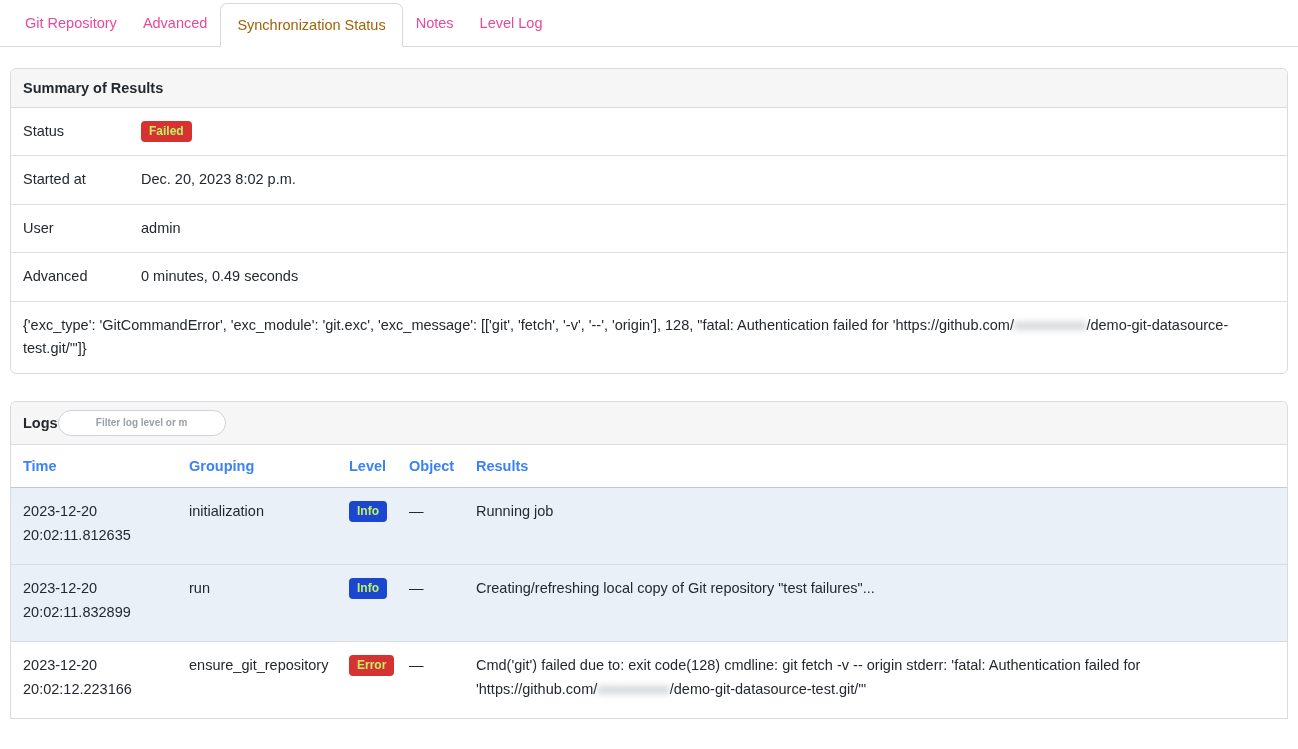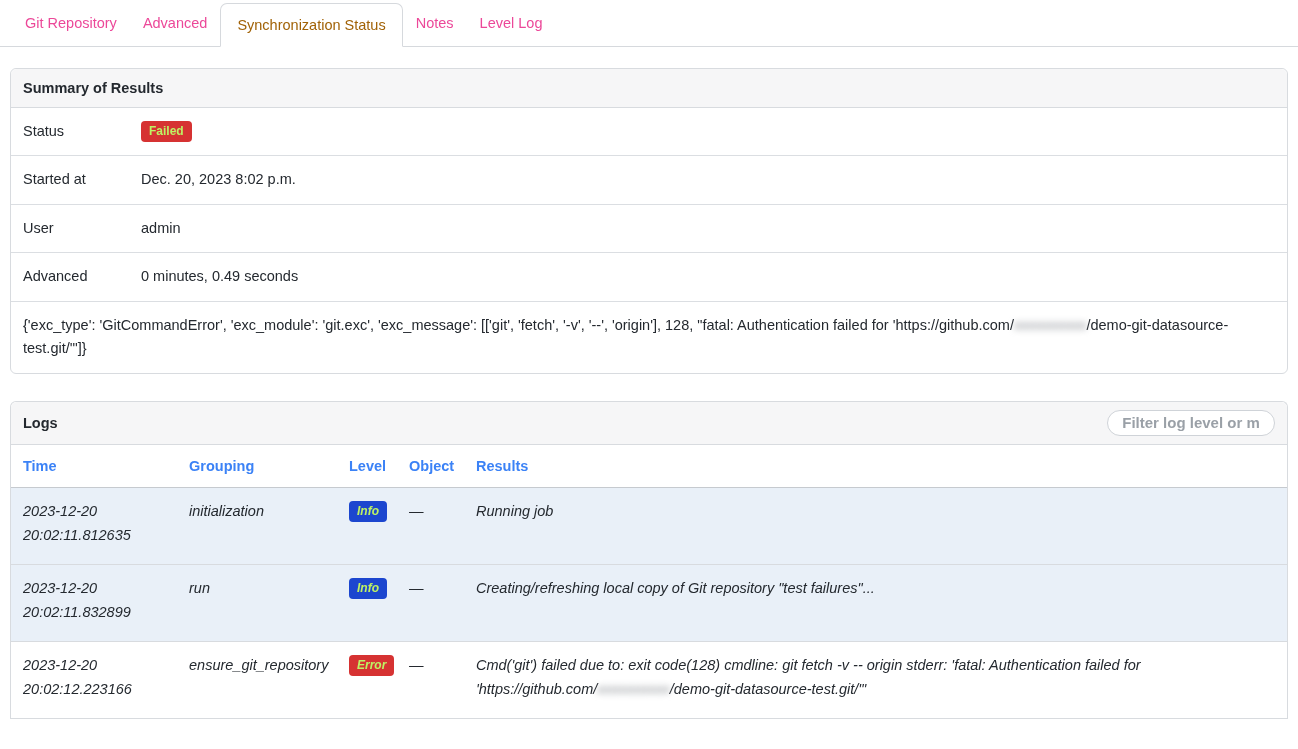--- a/index.html
+++ b/index.html
@@ -51,21 +51,21 @@
   .card-summary { margin-top: 21px; }
   .card-logs { margin-top: 27px; border-bottom: none; border-radius: 6px 6px 0 0; }
   .card-header {
     background: #f6f6f7;
     border-bottom: 1px solid #d8dbdf;
     border-radius: 6px 6px 0 0;
     padding: 11px 12px;
     font-weight: bold;
   }
   .card-header.flex {
-    display: flex; align-items: center; justify-content: space-between;
+    display: flex; align-items: center; 
     padding: 8px 12px;
   }
 
   
   .srow {
     display: flex;
     padding: 12px;
     border-bottom: 1px solid #dbdee2;
     line-height: 1.62;
   }
@@ -89,21 +89,21 @@
 
   
   .filter-input {
     width: 168px;
     height: 26px;
     border: 1px solid #cfd3d8;
     border-radius: 14px;
     outline: none;
     text-align: center;
     font-family: "Liberation Sans", sans-serif;
-    font-size: 15px;
+    font-size: 10px;
     font-weight: bold;
     color: #6b7077;
     background: #fff;
     padding: 0 10px;
   }
   .filter-input::placeholder { color: #9aa0a7; opacity: 1; }
 
   
   table.logs {
     width: 100%;
@@ -122,21 +122,20 @@
     border-bottom: 1px solid #c6cacf;
     cursor: pointer;
     white-space: nowrap;
   }
   table.logs th:first-child, table.logs td:first-child { padding-left: 12px; }
   table.logs td {
     vertical-align: top;
     padding: 11px 12px 17px 0;
     border-bottom: 1px solid #d8dbdf;
     line-height: 24px;
-    font-style: italic;
   }
   tr.tint td { background: #e9f0f8; }
 
   
   .redacted {
     filter: blur(3px);
     color: #8d9196;
     user-select: none;
   }
 </style>

